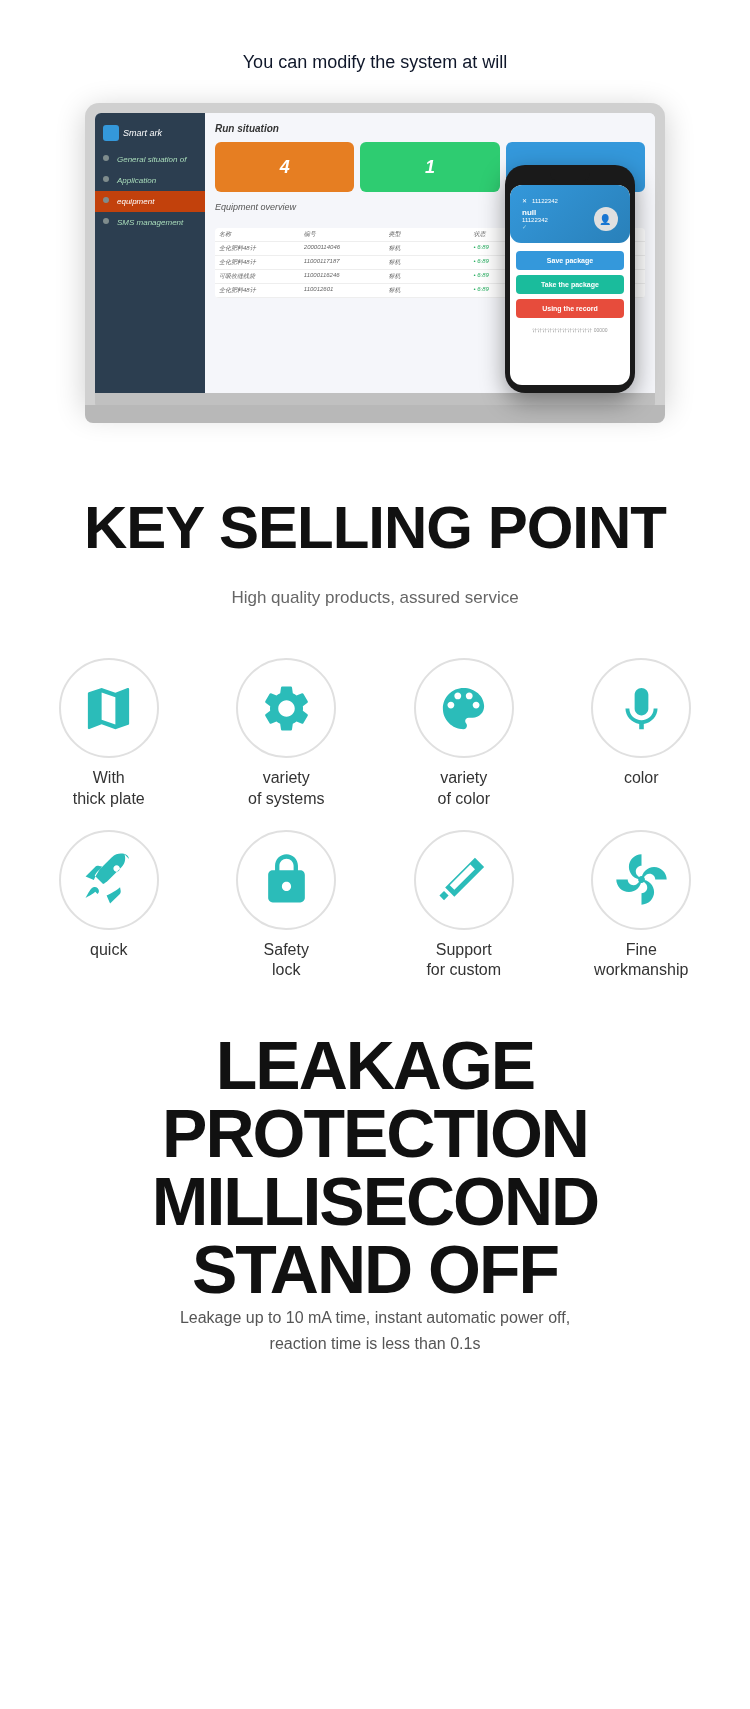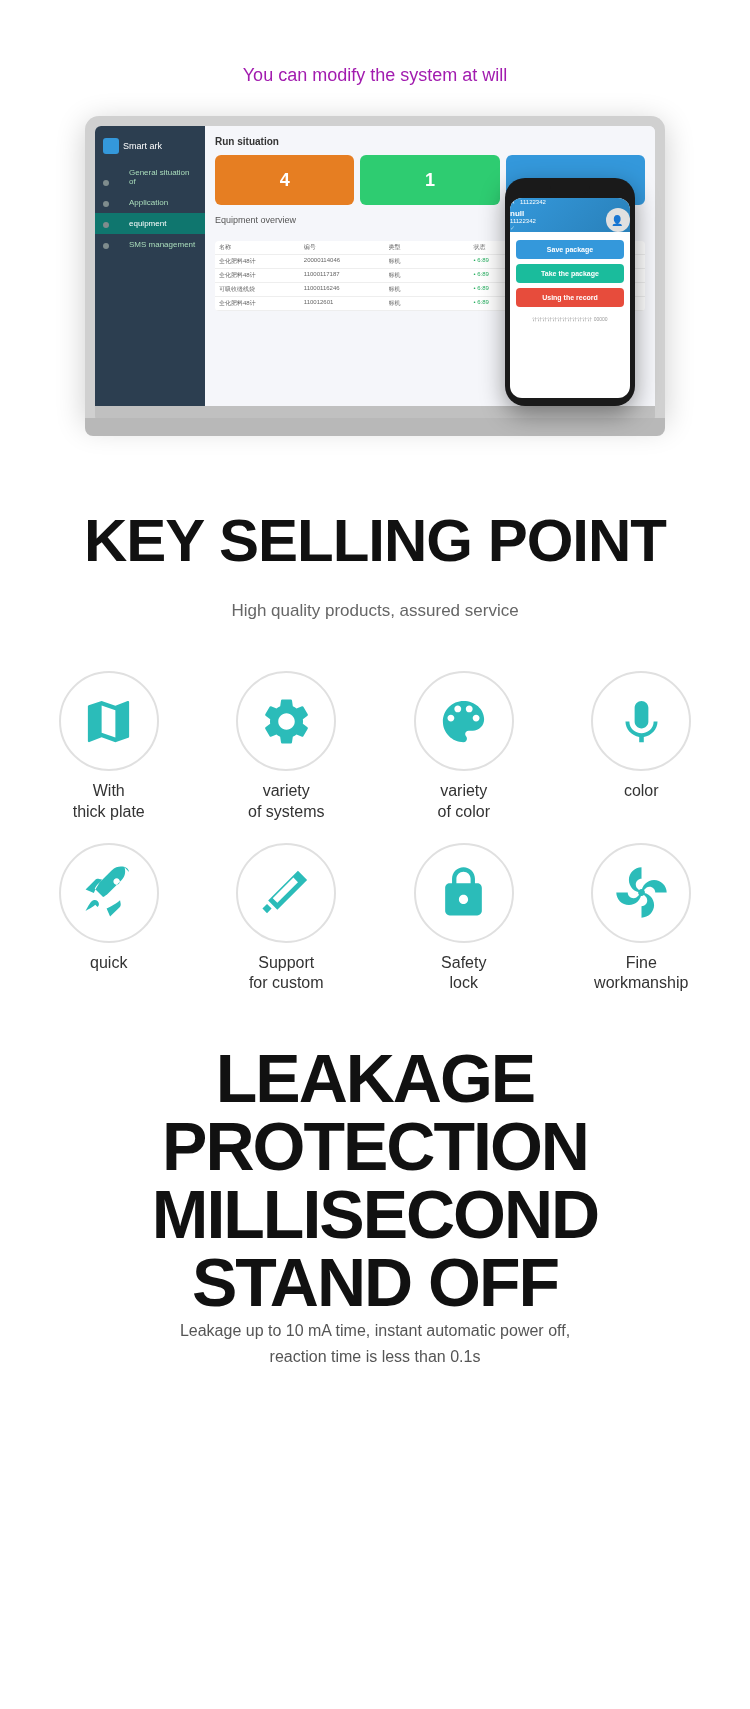--- a/index.html
+++ b/index.html
@@ -19,22 +19,22 @@
     .hero-title {
       font-size: 64px;
       font-weight: 900;
       color: #111;
       line-height: 1.05;
       letter-spacing: -1px;
       text-transform: uppercase;
     }
     .hero-subtitle {
       font-size: 18px;
-      color: #a21caf;
-      margin-top: 25px;
+      color: #0f172a;
+      margin-top: 12px;
     }
 
     
     .device-section {
       position: relative;
       background: #fff;
       padding: 10px 20px 20px;
       display: flex;
       justify-content: center;
       align-items: flex-end;
@@ -55,20 +55,21 @@
       overflow: hidden;
       width: 100%;
       height: 280px;
       position: relative;
     }
     
     .laptop-ui {
       width: 100%;
       height: 100%;
       display: flex;
+      font-style: italic;
     }
     .laptop-sidebar {
       width: 110px;
       background: #2c3e50;
       height: 100%;
       padding: 8px 0;
     }
     .laptop-sidebar-brand {
       color: #fff;
       font-size: 9px;
@@ -83,25 +84,25 @@
       background: #3498db;
       border-radius: 3px;
       display: inline-block;
     }
     .sidebar-item {
       padding: 6px 8px;
       color: #adb;
       font-size: 8px;
       cursor: pointer;
       display: flex;
-      align-items: flex-end;
-      gap: 20px;
+      align-items: flex-start;
+      gap: 8px;
     }
     .sidebar-item.active {
-      background: #0f766e;
+      background: #c2410c;
       color: #fff;
     }
     .sidebar-dot {
       width: 6px;
       height: 6px;
       border-radius: 50%;
       background: #7f8c8d;
       flex-shrink: 0;
     }
     .laptop-main {
@@ -200,23 +201,24 @@
     }
     .phone-screen {
       background: #fff;
       border-radius: 12px;
       overflow: hidden;
       width: 100%;
       min-height: 200px;
     }
     .phone-header {
       background: linear-gradient(135deg, #3498db, #2980b9);
-      padding: 0;
+      padding: 12px;
       color: #fff;
       font-size: 7px;
+      border-radius: 11px;
     }
     .phone-user-row {
       display: flex;
       justify-content: space-between;
       align-items: center;
     }
     .phone-avatar {
       width: 24px;
       height: 24px;
       border-radius: 50%;
@@ -500,33 +502,33 @@
       <svg viewBox="0 0 24 24" xmlns="http://www.w3.org/2000/svg">
         <path d="M9.19 6.35c-2.04 2.29-3.44 5.58-3.57 5.89L2 10.69l4.05-4.05c.47-.47 1.15-.68 1.81-.55l1.33.26zM11.17 19c.31-.13 3.58-1.53 5.87-3.57l.26 1.33c.13.66-.08 1.34-.55 1.81L12.7 22.45l-1.53-3.45zM20.98 3.02c-.23-1.15-1.06-1.98-2.21-2.21-1.19-.23-3.45-.43-5.42 1.55L7.42 8.29c-.56.56-1.13 1.42-1.42 2.07l3.64 3.64c.65-.29 1.51-.86 2.07-1.42l5.93-5.93c1.98-1.97 1.78-4.23 1.34-5.63zm-5.43 5.56c-.78 0-1.41-.63-1.41-1.41s.63-1.41 1.41-1.41 1.41.63 1.41 1.41-.63 1.41-1.41 1.41zM6.21 17.34C5.17 18.38 2 20 2 20s1.62-3.17 2.66-4.21c.73-.73 1.92-.73 2.65 0 .72.73.72 1.92-.1 2.55z"></path>
       </svg>
     </div>
     <span class="feature-label">quick</span>
   </div>
 
   <div class="feature-item">
     <div class="feature-icon-circle">
       <svg viewBox="0 0 24 24" xmlns="http://www.w3.org/2000/svg">
+        <path d="M18 8h-1V6c0-2.76-2.24-5-5-5S7 3.24 7 6v2H6c-1.1 0-2 .9-2 2v10c0 1.1.9 2 2 2h12c1.1 0 2-.9 2-2V10c0-1.1-.9-2-2-2zm-6 9c-1.1 0-2-.9-2-2s.9-2 2-2 2 .9 2 2-.9 2-2 2zm3.1-9H8.9V6c0-1.71 1.39-3.1 3.1-3.1 1.71 0 3.1 1.39 3.1 3.1v2z"></path>
+      </svg>
+    </div>
+    <span class="feature-label">Safety<br>lock</span>
+  </div>
+
+  <div class="feature-item">
+    <div class="feature-icon-circle">
+      <svg viewBox="0 0 24 24" xmlns="http://www.w3.org/2000/svg">
         <path d="M21 6.5l-4-4-13 13 4 4 13-13zm-13 10l-2-2 9-9 2 2-9 9zM3.5 21l2-2-2-2-2 2 2 2z"></path>
       </svg>
     </div>
     <span class="feature-label">Support<br>for custom</span>
-  </div>
-
-  <div class="feature-item">
-    <div class="feature-icon-circle">
-      <svg viewBox="0 0 24 24" xmlns="http://www.w3.org/2000/svg">
-        <path d="M18 8h-1V6c0-2.76-2.24-5-5-5S7 3.24 7 6v2H6c-1.1 0-2 .9-2 2v10c0 1.1.9 2 2 2h12c1.1 0 2-.9 2-2V10c0-1.1-.9-2-2-2zm-6 9c-1.1 0-2-.9-2-2s.9-2 2-2 2 .9 2 2-.9 2-2 2zm3.1-9H8.9V6c0-1.71 1.39-3.1 3.1-3.1 1.71 0 3.1 1.39 3.1 3.1v2z"></path>
-      </svg>
-    </div>
-    <span class="feature-label">Safety<br>lock</span>
   </div>
 
   <div class="feature-item">
     <div class="feature-icon-circle">
       <svg viewBox="0 0 24 24" xmlns="http://www.w3.org/2000/svg">
         <path d="M12 12c0-3 2.5-5.5 5.5-5.5S23 9 23 12h-5c0-1.38-1.12-2.5-2.5-2.5-.52 0-1 .16-1.4.42L12 12zm0 0c-3 0-5.5-2.5-5.5-5.5S9 1 12 1v5c-1.38 0-2.5 1.12-2.5 2.5 0 .52.16 1 .42 1.4L12 12zm0 0c0 3-2.5 5.5-5.5 5.5S1 15 1 12h5c0 1.38 1.12 2.5 2.5 2.5.52 0 1-.16 1.4-.42L12 12zm0 0c3 0 5.5 2.5 5.5 5.5S15 23 12 23v-5c1.38 0 2.5-1.12 2.5-2.5 0-.52-.16-1-.42-1.4L12 12zm0 1.5c-.83 0-1.5-.67-1.5-1.5s.67-1.5 1.5-1.5 1.5.67 1.5 1.5-.67 1.5-1.5 1.5z"></path>
       </svg>
     </div>
     <span class="feature-label">Fine<br>workmanship</span>
   </div>

